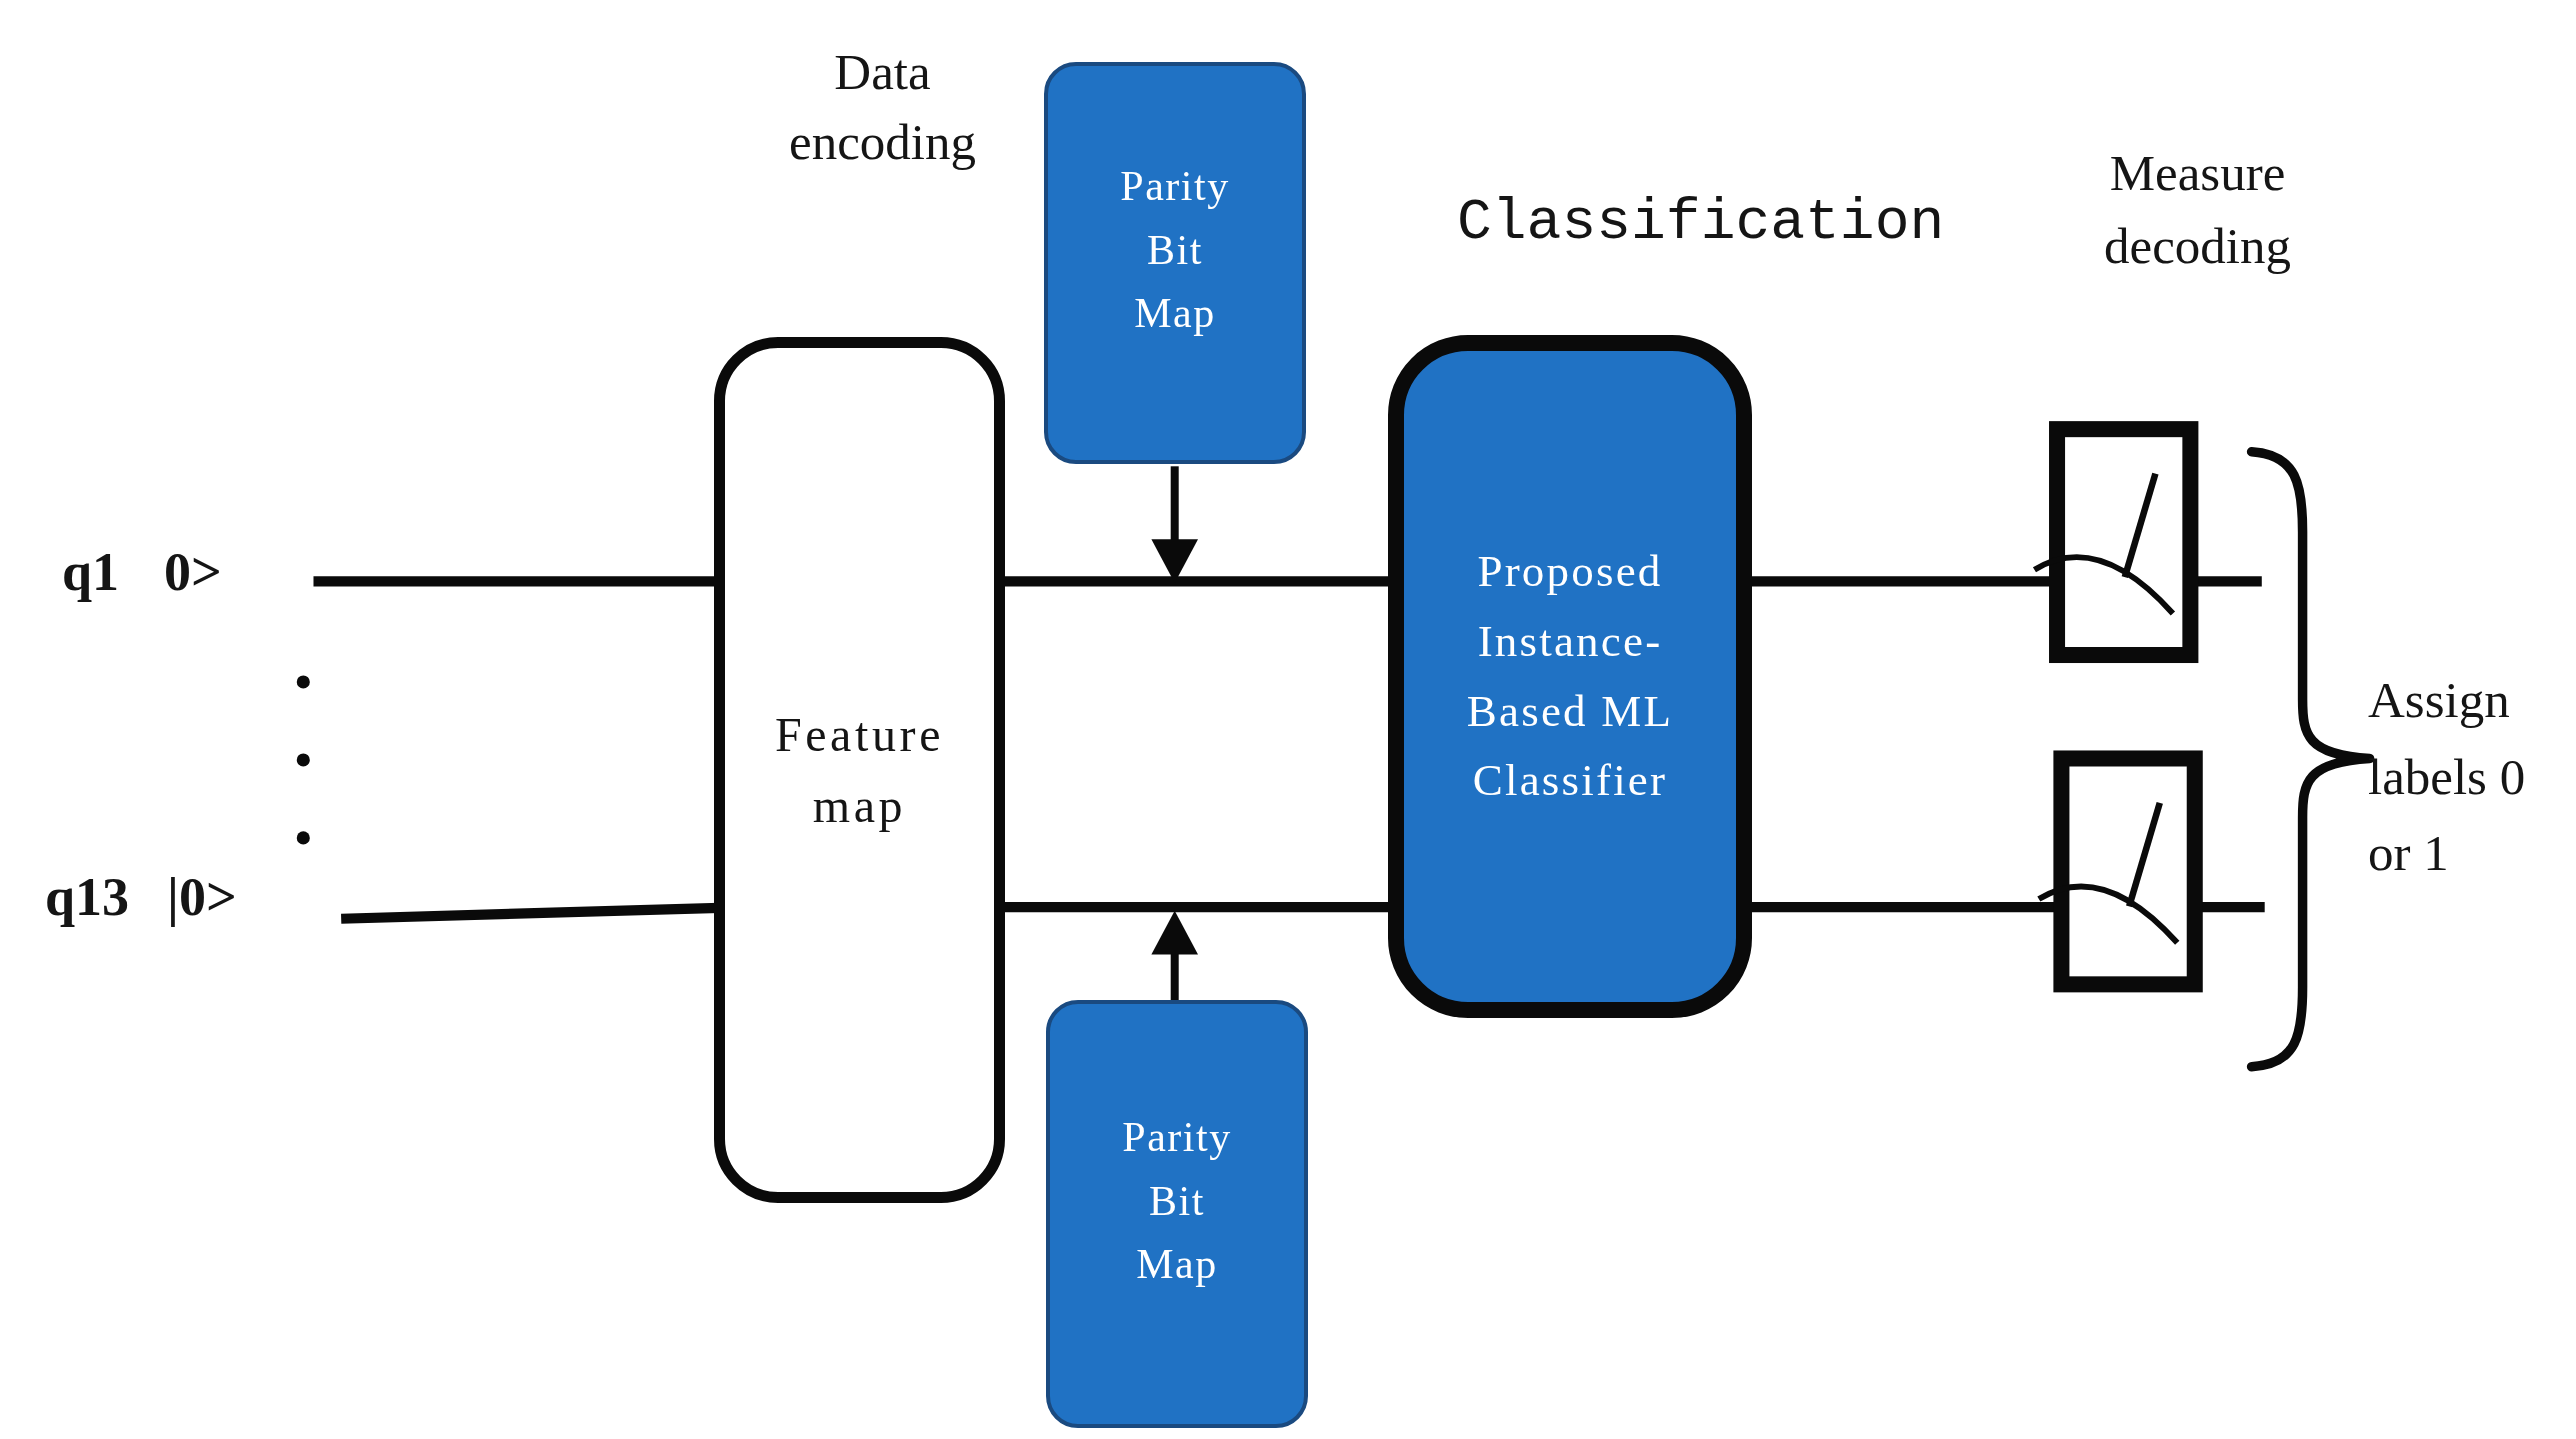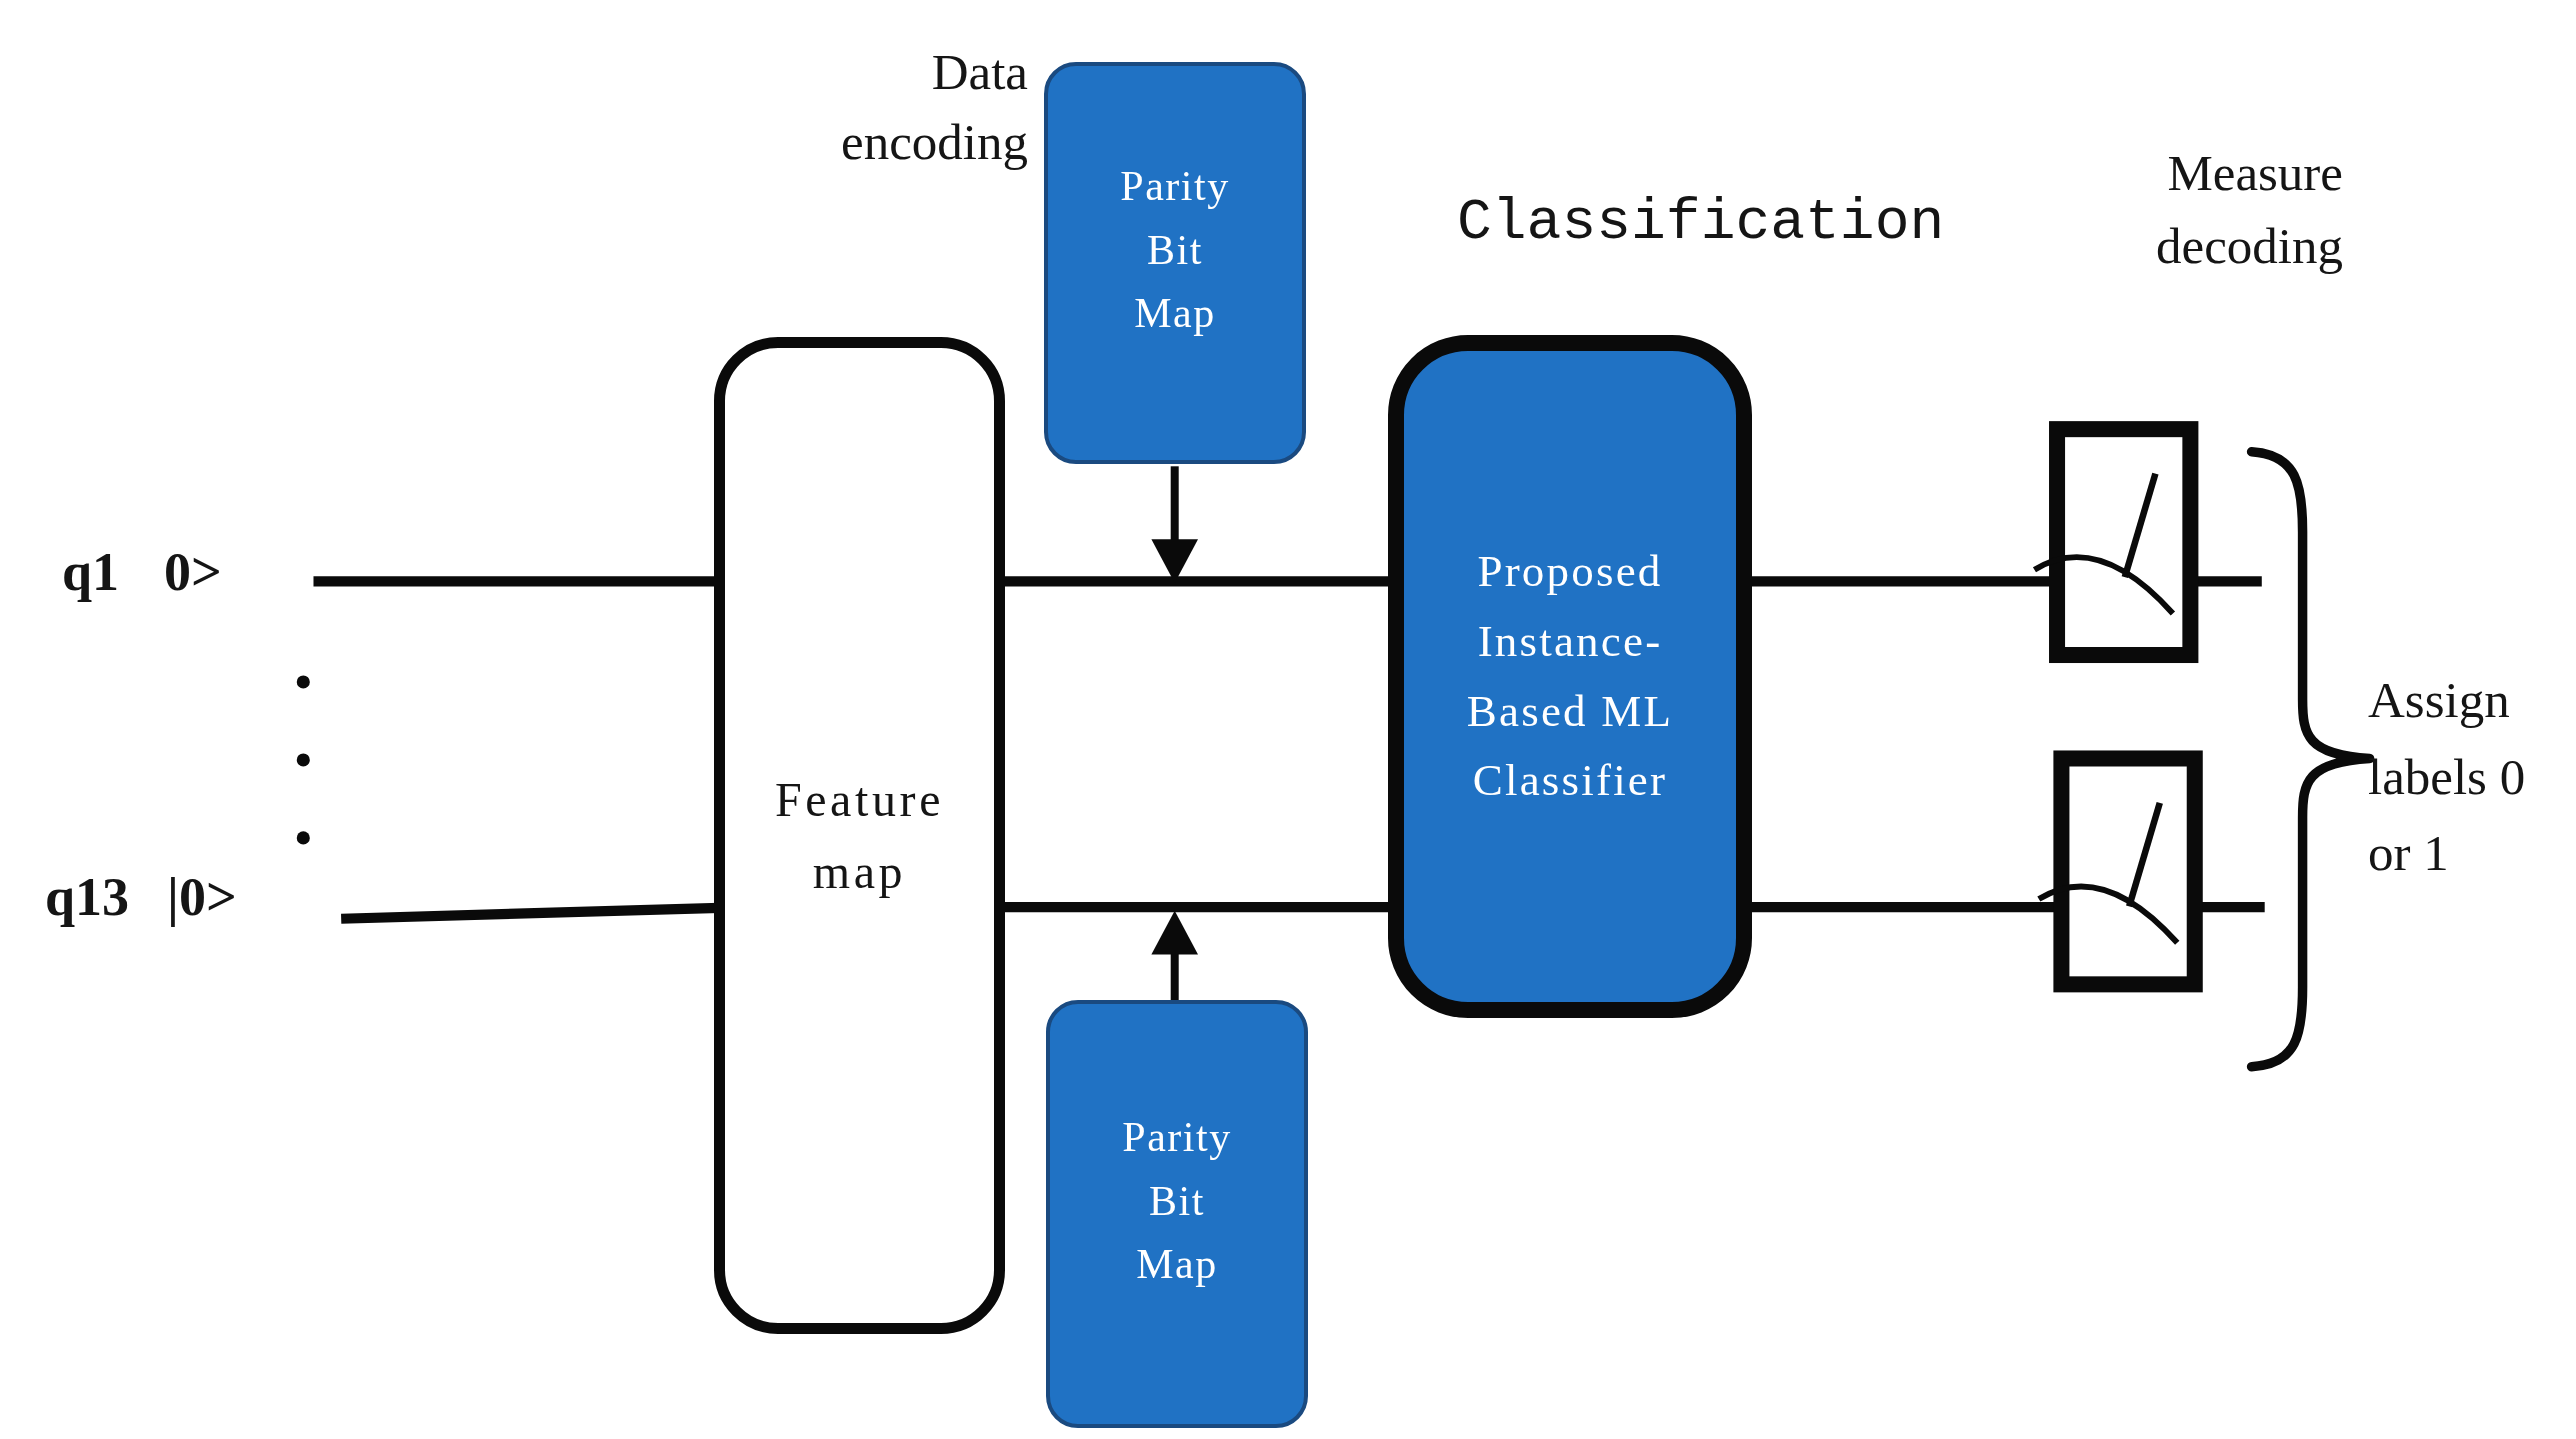--- a/index.html
+++ b/index.html
@@ -8,21 +8,21 @@
     width:2576px;height:1439px;
     background:#ffffff;
     font-family:"Liberation Serif", serif;
     color:#151515;
     overflow:hidden;
   }
   #wire-layer{position:absolute;left:0;top:0;}
   .label{
     position:absolute;
     white-space:pre-line;
-    text-align:right;
+    text-align:center;
     color:#151515;
   }
   #label-initial-state{left:187px;top:191px;width:291px;font-size:51px;line-height:1.2;}
   #label-data-encoding{left:737px;top:38px;width:291px;font-size:51px;line-height:1.37;}
   #label-classification{left:1457px;top:188px;width:291px;font-size:58px;line-height:1.2;font-family:Liberation Mono, monospace;}
   #label-measure-decoding{left:2052px;top:137px;width:291px;font-size:51px;line-height:1.43;}
   #label-assign{left:2368px;top:662px;width:233px;font-size:51px;line-height:1.5;text-align:left;}
 
   .qubit-row{
     position:absolute;
@@ -39,21 +39,21 @@
   .box{
     position:absolute;
     display:flex;
     align-items:center;
     justify-content:center;
     text-align:center;
     white-space:pre-line;
     box-sizing:border-box;
   }
   #feature-map-box{
-    left:714px;top:337px;width:291px;height:997px;
+    left:714px;top:337px;width:291px;height:866px;
     background:#ffffff;
     border:11.7px solid #0a0a0a;
     border-radius:64px;
     font-size:48px;line-height:1.48;letter-spacing:3.6px;
     color:#151515;
   }
   #classifier-box{
     left:1388px;top:335px;width:364px;height:683px;
     background:#2072C4;
     border:16px solid #0a0a0a;

